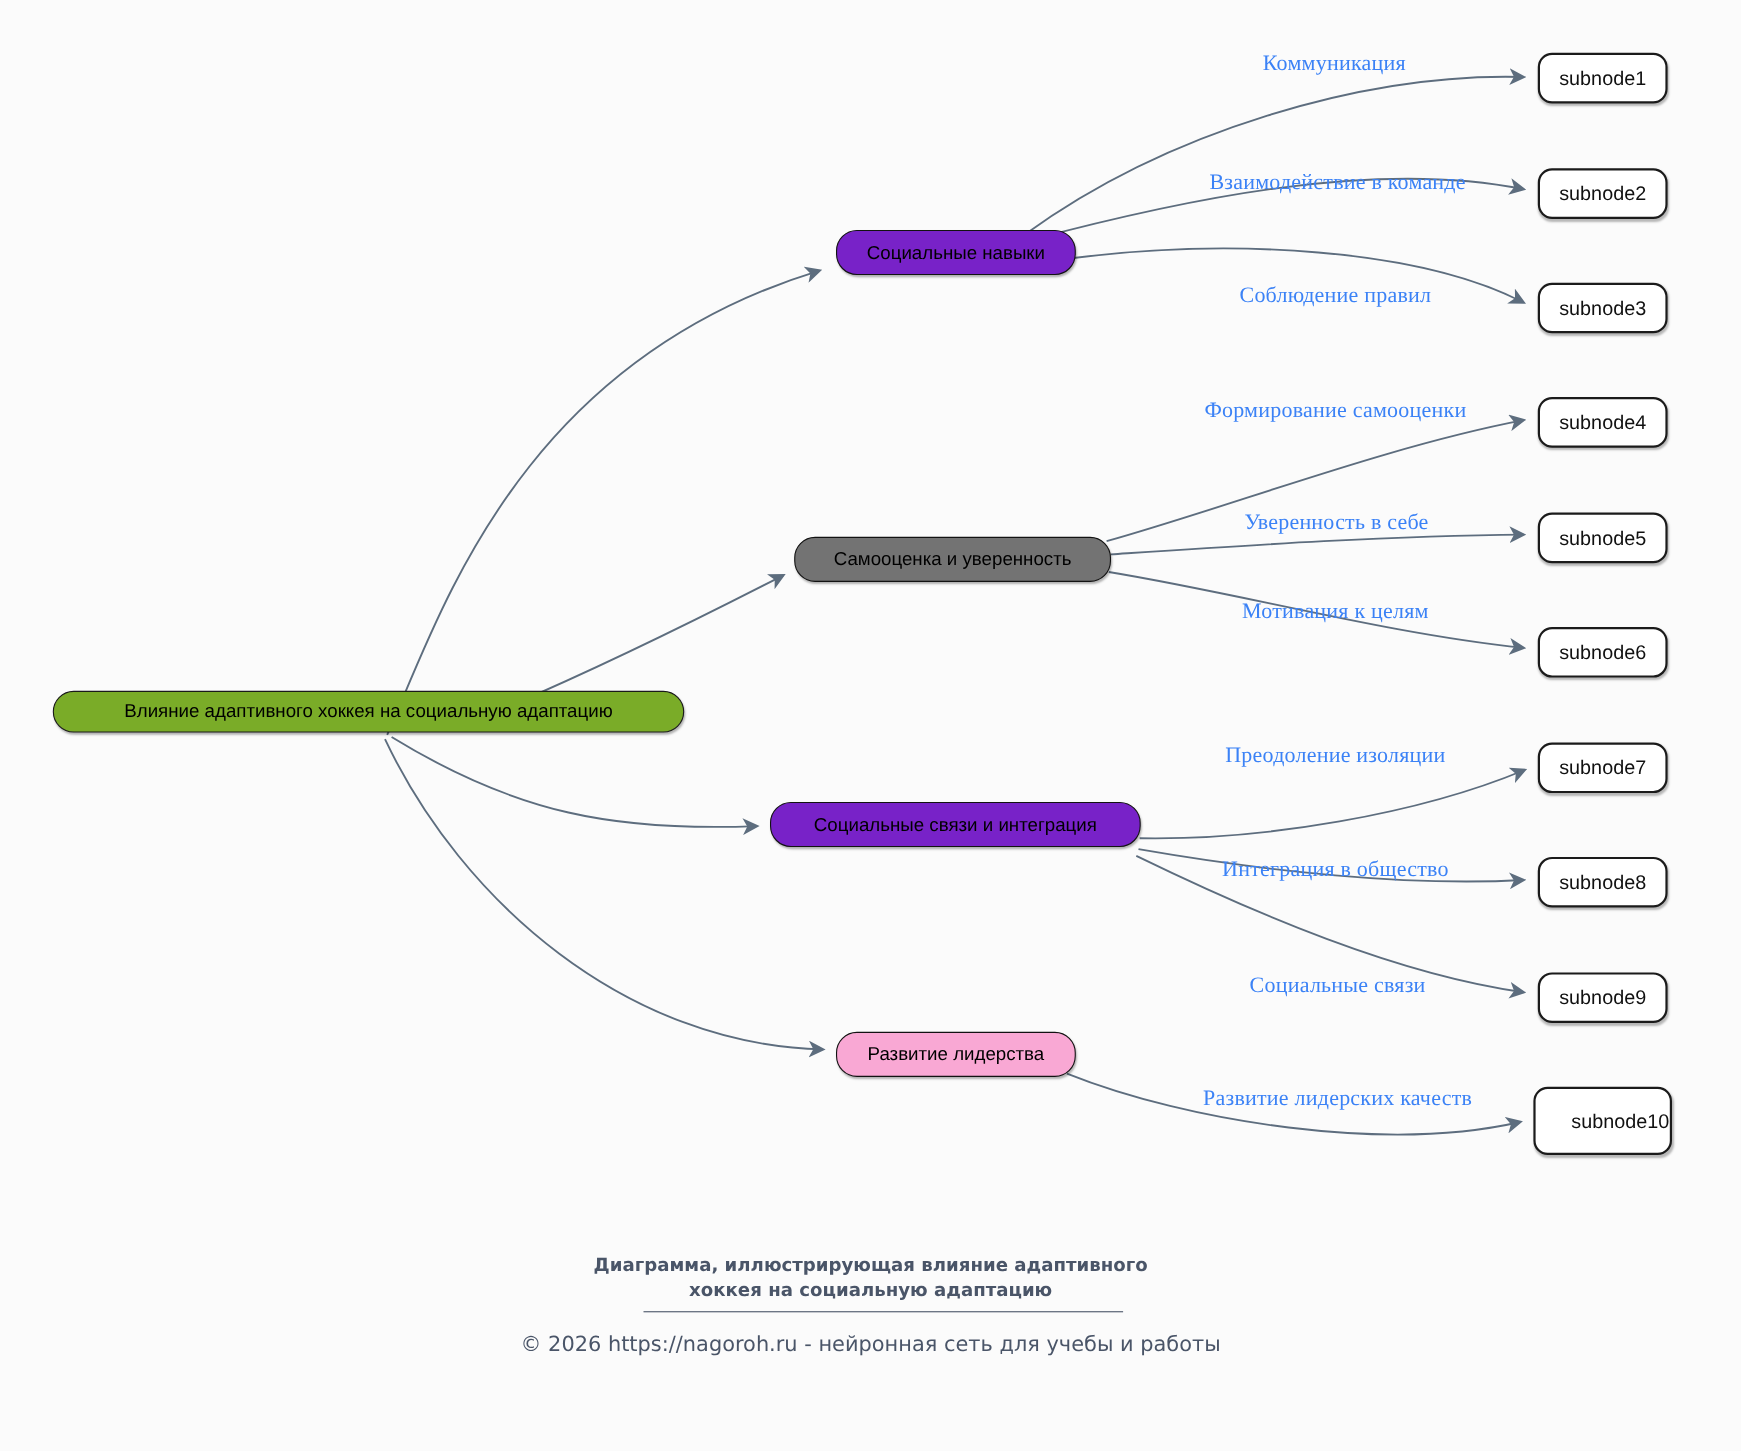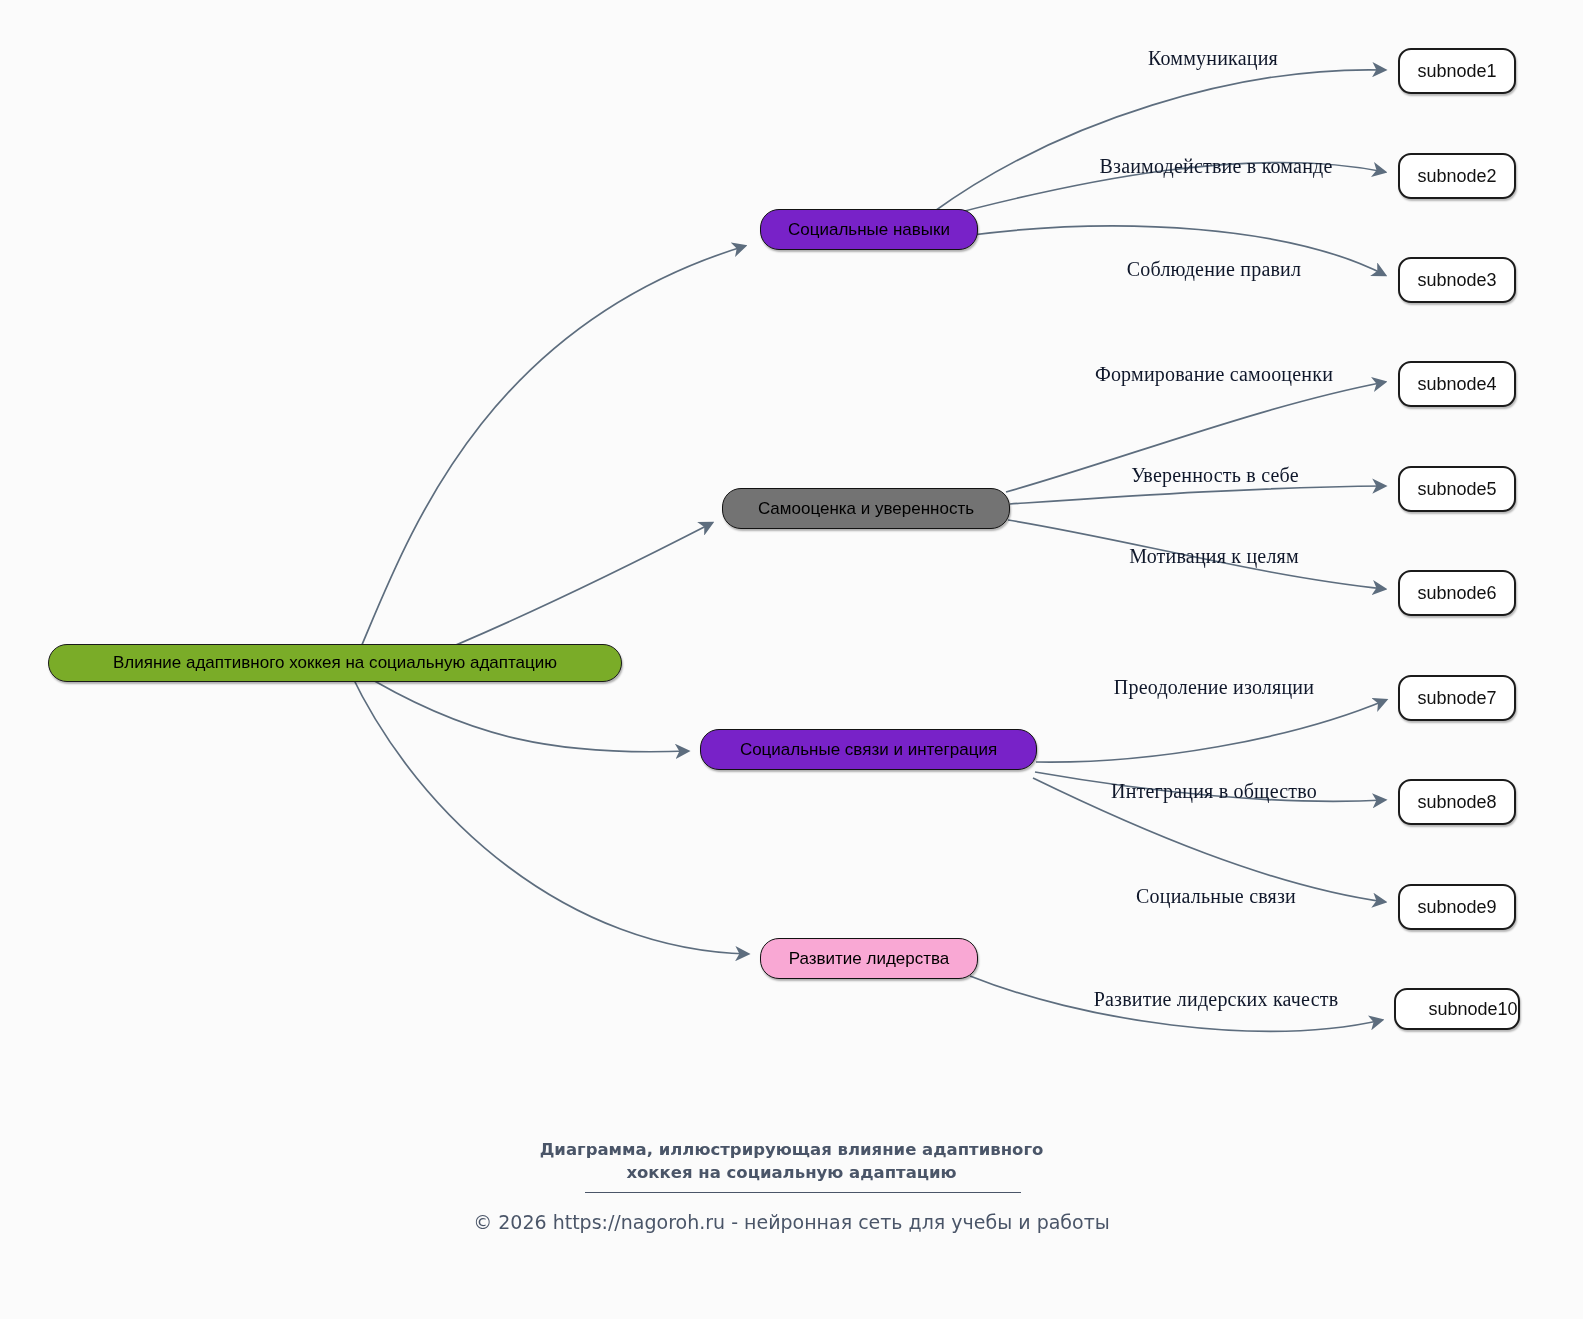--- a/index.html
+++ b/index.html
@@ -52,21 +52,21 @@
     border: 2.1px solid #1b1b1b;
     border-radius: 13px;
     font-size: 18px;
     color: #111111;
     box-shadow: 1px 2px 2px rgba(0,0,0,0.28);
   }
   .edge-label {
     position: absolute;
     font-family: "Liberation Serif", serif;
     font-size: 20px;
-    color: #0f172a;
+    color: #3b82f6;
     white-space: nowrap;
     transform: translate(-50%, -50%);
     letter-spacing: 0.2px;
   }
   .footer {
     position: absolute;
     left: 0;
     width: 1583px;
     text-align: center;
   }
@@ -124,35 +124,35 @@
       <div class="edge-label" style="left: 1214px; top: 269px;">Соблюдение правил</div>
       <div class="edge-label" style="left: 1214px; top: 374px;">Формирование самооценки</div>
       <div class="edge-label" style="left: 1215px; top: 475px;">Уверенность в себе</div>
       <div class="edge-label" style="left: 1214px; top: 556px;">Мотивация к целям</div>
       <div class="edge-label" style="left: 1214px; top: 687px;">Преодоление изоляции</div>
       <div class="edge-label" style="left: 1214px; top: 791px;">Интеграция в общество</div>
       <div class="edge-label" style="left: 1216px; top: 896px;">Социальные связи</div>
       <div class="edge-label" style="left: 1216px; top: 999px;">Развитие лидерских качеств</div>
     </div>
   <div id="nodes">
-      <div class="node node-root" style="left: 48px; top: 628px; width: 574px; height: 38px; background: rgb(122, 172, 40); margin-top: 16px;">Влияние адаптивного хоккея на социальную адаптацию</div>
+      <div class="node node-root" style="left: 48px; top: 628px; width: 574px; height: 38px; background: rgb(122, 172, 40);">Влияние адаптивного хоккея на социальную адаптацию</div>
       <div class="node node-branch" style="left: 760px; top: 209px; width: 218px; height: 41px; background: rgb(120, 34, 200);">Социальные навыки</div>
       <div class="node node-branch" style="left: 722px; top: 488px; width: 288px; height: 41px; background: #737373;">Самооценка и уверенность</div>
       <div class="node node-branch" style="left: 700px; top: 729px; width: 337px; height: 41px; background: rgb(120, 34, 200);">Социальные связи и интеграция</div>
       <div class="node node-branch" style="left: 760px; top: 938px; width: 218px; height: 41px; background: #f9a8d4;">Развитие лидерства</div>
       <div class="node node-sub" style="left: 1398px; top: 48px; width: 118px; height: 46px;">subnode1</div>
       <div class="node node-sub" style="left: 1398px; top: 153px; width: 118px; height: 46px;">subnode2</div>
       <div class="node node-sub" style="left: 1398px; top: 257px; width: 118px; height: 46px;">subnode3</div>
       <div class="node node-sub" style="left: 1398px; top: 361px; width: 118px; height: 46px;">subnode4</div>
       <div class="node node-sub" style="left: 1398px; top: 466px; width: 118px; height: 46px;">subnode5</div>
       <div class="node node-sub" style="left: 1398px; top: 570px; width: 118px; height: 46px;">subnode6</div>
       <div class="node node-sub" style="left: 1398px; top: 675px; width: 118px; height: 46px;">subnode7</div>
       <div class="node node-sub" style="left: 1398px; top: 779px; width: 118px; height: 46px;">subnode8</div>
       <div class="node node-sub" style="left: 1398px; top: 884px; width: 118px; height: 46px;">subnode9</div>
-      <div class="node node-sub" style="left: 1394px; top: 988px; width: 126px; height: 42px; padding-left: 32px;">subnode10</div>
+      <div class="node node-sub" style="left: 1394px; top: 988px; width: 126px; height: 62px; padding-left: 32px;">subnode10</div>
     </div>
 
   <div class="footer" style="top:1138px;">
     <div class="footer-title">Диаграмма, иллюстрирующая влияние адаптивного</div>
     <div class="footer-title">хоккея на социальную адаптацию</div>
   </div>
   <div class="footer-rule" style="left:585px; top:1192px; width:436px;"></div>
   <div class="footer" style="top:1211px;">
     <span class="footer-copy">© 2026 https://nagoroh.ru - нейронная сеть для учебы и работы</span>
   </div>

